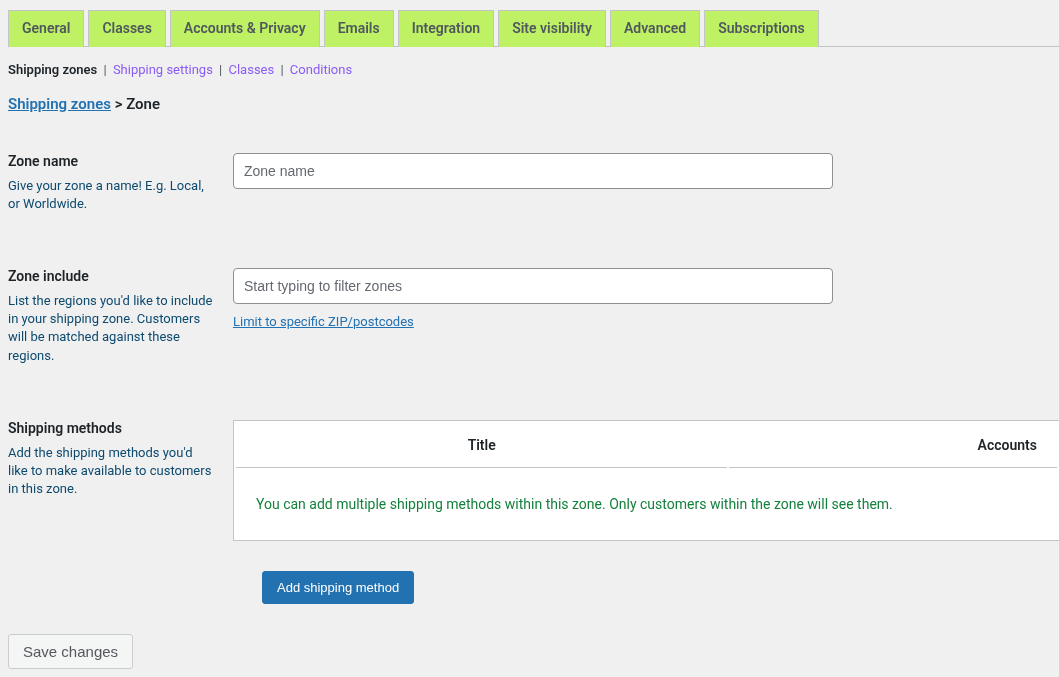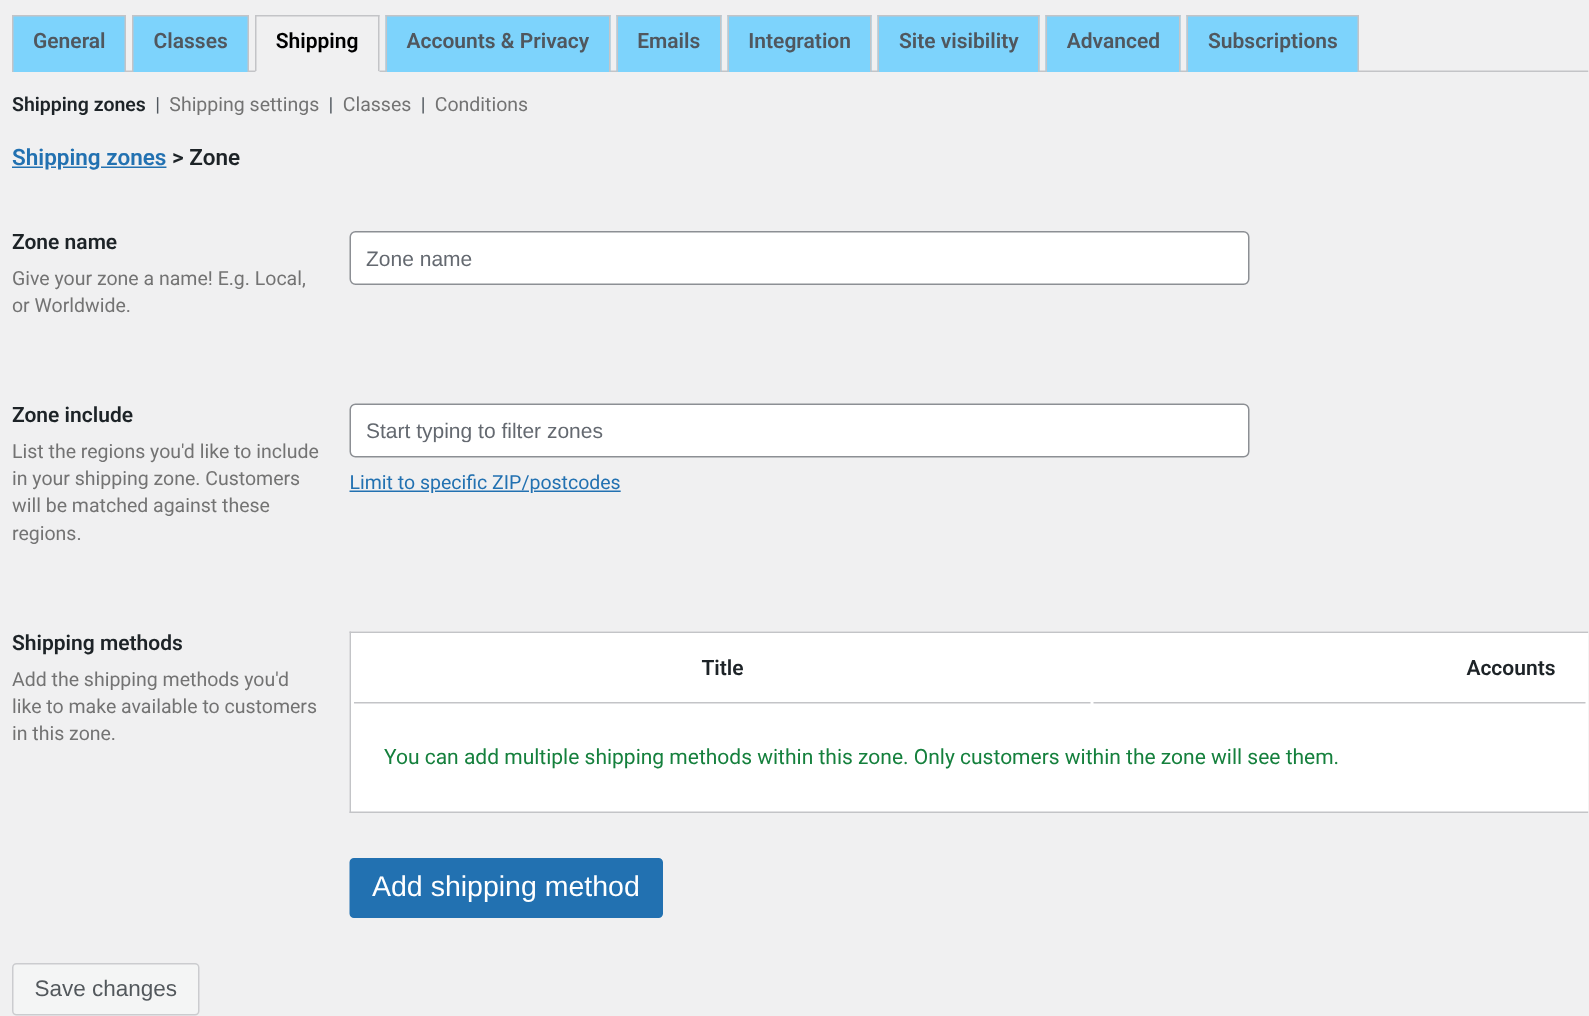--- a/index.html
+++ b/index.html
@@ -17,21 +17,21 @@
     display: flex;
     flex-wrap: wrap;
     gap: 4px;
     margin: 0;
     padding: 0 0 0 0;
     border-bottom: 1px solid #c3c4c7;
   }
   .nav-tab {
     display: inline-block;
     padding: 8px 13px;
-    background: #7dd3fc;
+    background: #bef264;
     border: 1px solid #c3c4c7;
     border-bottom: none;
     color: #50575e;
     font-size: 14px;
     line-height: 1.4;
     cursor: pointer;
     margin-bottom: -1px;
     font-weight: 600;
   }
   .nav-tab.active {
@@ -41,21 +41,21 @@
   }
   
   .subsubsub {
     margin: 15px 0 10px 0;
     font-size: 13px;
   }
   .subsubsub span {
     color: #50575e;
   }
   .subsubsub .item {
-    color: #737373;
+    color: #8b5cf6;
     cursor: pointer;
   }
   .subsubsub .item.current {
     color: #1d2327;
     font-weight: 600;
   }
   .sep { color: #50575e; margin: 0 3px; }
   
   .breadcrumb {
     font-size: 15px;
@@ -80,21 +80,21 @@
     flex-shrink: 0;
     padding-right: 20px;
   }
   .form-label-col label {
     display: block;
     font-weight: 600;
     font-size: 14px;
     margin-bottom: 8px;
   }
   .form-label-col .desc {
-    color: #737373;
+    color: #0c4a6e;
     font-size: 13px;
     line-height: 1.4;
   }
   .form-field-col {
     flex: 1;
   }
   input.text-input {
     width: 600px;
     max-width: 600px;
     padding: 6px 10px;
@@ -134,44 +134,44 @@
     padding: 26px 20px;
     font-size: 14px;
     color: #15803d;
   }
   .button-primary {
     background: #2271b1;
     color: #fff;
     border: 1px solid #2271b1;
     border-radius: 3px;
     padding: 8px 14px;
-    font-size: 19px;
+    font-size: 13px;
     cursor: pointer;
     margin-top: 30px;
     font-weight: 400;
+    margin-left: 29px;
   }
   .button-secondary {
     background: #f6f7f7;
     color: #2c3338;
     border: 1px solid #c3c4c7;
     border-radius: 3px;
     padding: 8px 14px;
     font-size: 15px;
     cursor: pointer;
     opacity: 0.8;
   }
   .save-row { margin-top: 18px; }
 </style>
 </head>
 <body>
 
 <div class="nav-tabs">
   <div class="nav-tab">General</div>
   <div class="nav-tab">Classes</div>
-  <div class="nav-tab active">Shipping</div>
   <div class="nav-tab">Accounts &amp; Privacy</div>
   <div class="nav-tab">Emails</div>
   <div class="nav-tab">Integration</div>
   <div class="nav-tab">Site visibility</div>
   <div class="nav-tab">Advanced</div>
   <div class="nav-tab">Subscriptions</div>
 </div>
 
 <div class="subsubsub">
   <span class="item current">Shipping zones</span>

